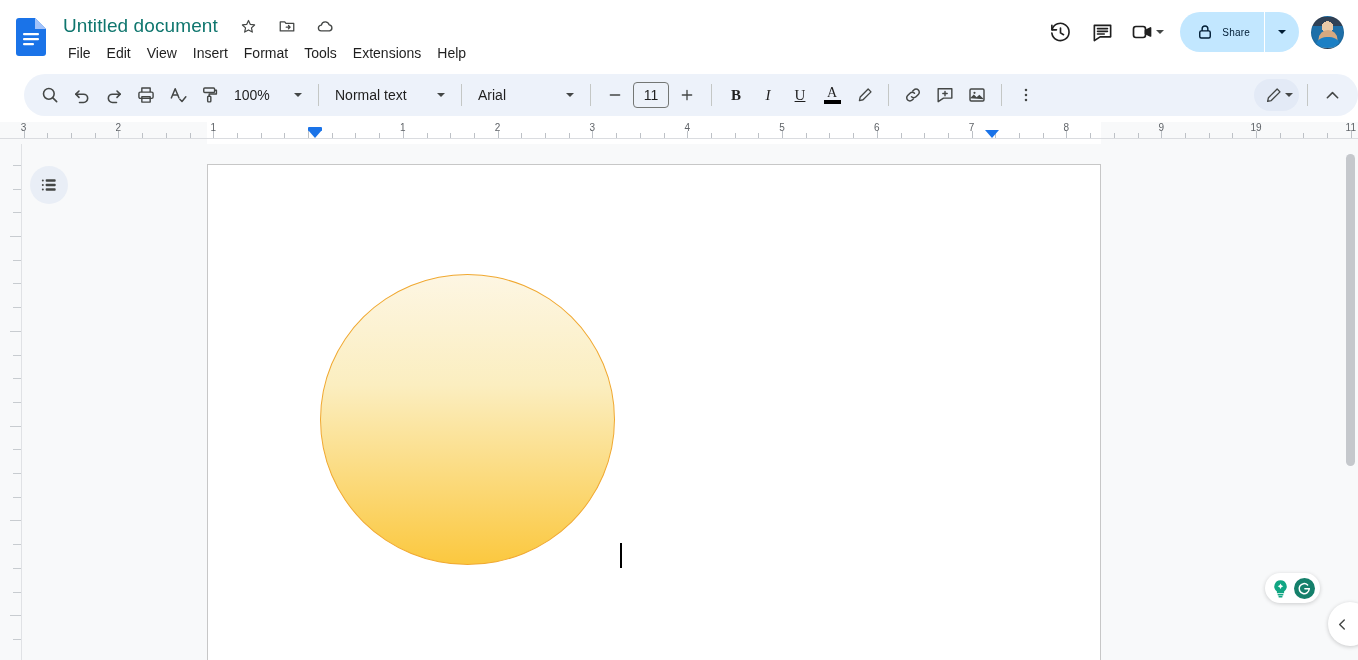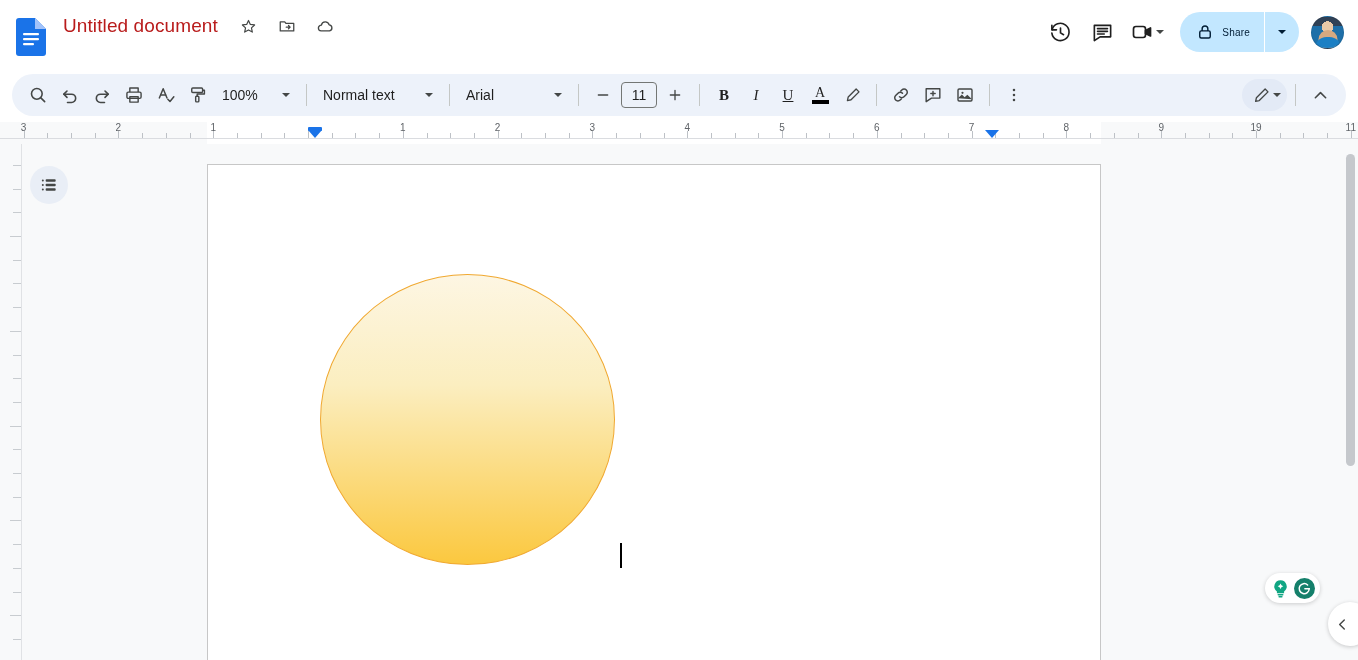--- a/index.html
+++ b/index.html
@@ -17,21 +17,21 @@
     position: absolute; top: 0; left: 0;
     width: 1358px; height: 70px;
     background: #ffffff;
   }
   .docs-logo {
     position: absolute; left: 16px; top: 18px;
     width: 30px; height: 38px;
   }
   .title-block { position: absolute; left: 60px; top: 11px; }
   .doc-title {
-    font-size: 19px; color: #b91c1c; letter-spacing: 0.1px;
+    font-size: 19px; color: #0f766e; letter-spacing: 0.1px;
     line-height: 28px; white-space: nowrap;
     border: 1px solid transparent; padding: 0 2px; border-radius: 2px;
     display: inline-block; vertical-align: middle;
   }
   .title-icons { display: inline-block; vertical-align: middle; margin-left: 10px; }
   .title-icon {
     display: inline-flex; align-items: center; justify-content: center;
     width: 26px; height: 26px; vertical-align: middle; margin-right: 8px;
     border-radius: 50%; cursor: pointer;
   }
@@ -88,21 +88,21 @@
     background: #1b7fc4;
   }
 
   
   .toolbar-wrap {
     position: absolute; top: 74px; left: 0;
     width: 1358px; height: 46px;
     background: #ffffff;
   }
   .toolbar {
-    position: absolute; left: 12px; top: 0;
+    position: absolute; left: 24px; top: 0;
     width: 1334px; height: 42px;
     background: #edf2fa; border-radius: 21px;
     display: flex; align-items: center;
     padding: 0 10px;
   }
   .tb-btn {
     width: 32px; height: 32px; border-radius: 4px;
     display: flex; align-items: center; justify-content: center;
     cursor: pointer; flex: none; color: #444746;
   }
@@ -259,20 +259,30 @@
         </svg>
       </span>
       <span class="title-icon">
         <svg width="19" height="19" viewBox="0 0 24 24" fill="none" stroke="#444746" stroke-width="1.7" stroke-linejoin="round">
           <path d="M6.5 17.5a3.6 3.6 0 0 1 .3-7.2A5 5 0 0 1 16.6 10a3.8 3.8 0 0 1 .5 7.5z"></path>
         </svg>
       </span>
     </span>
   </div>
 
+  <div class="menubar">
+    <div class="menu-item">File</div>
+    <div class="menu-item">Edit</div>
+    <div class="menu-item">View</div>
+    <div class="menu-item">Insert</div>
+    <div class="menu-item">Format</div>
+    <div class="menu-item">Tools</div>
+    <div class="menu-item">Extensions</div>
+    <div class="menu-item">Help</div>
+  </div>
 
   <div class="header-right">
 
     <div class="hdr-icon-btn">
       <svg width="23" height="23" viewBox="0 0 24 24" fill="none" stroke="#1f1f1f" stroke-width="1.7" stroke-linecap="round" stroke-linejoin="round">
         <path d="M3.2 9.2A9 9 0 1 1 3 12.6"></path>
         <path d="M3 4.4v4.8h4.8"></path>
         <path d="M12 7.4v5l3.2 1.9"></path>
       </svg>
     </div>

